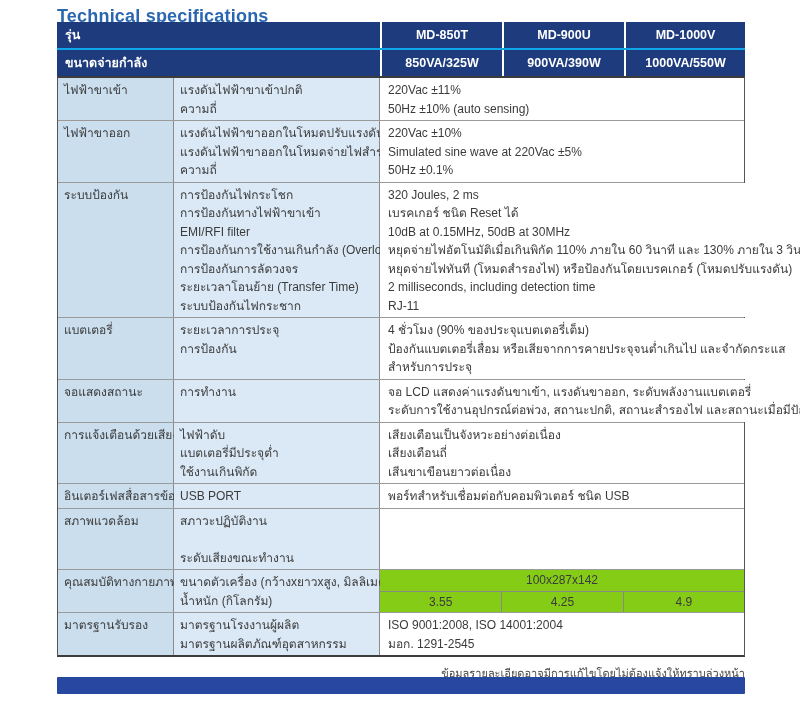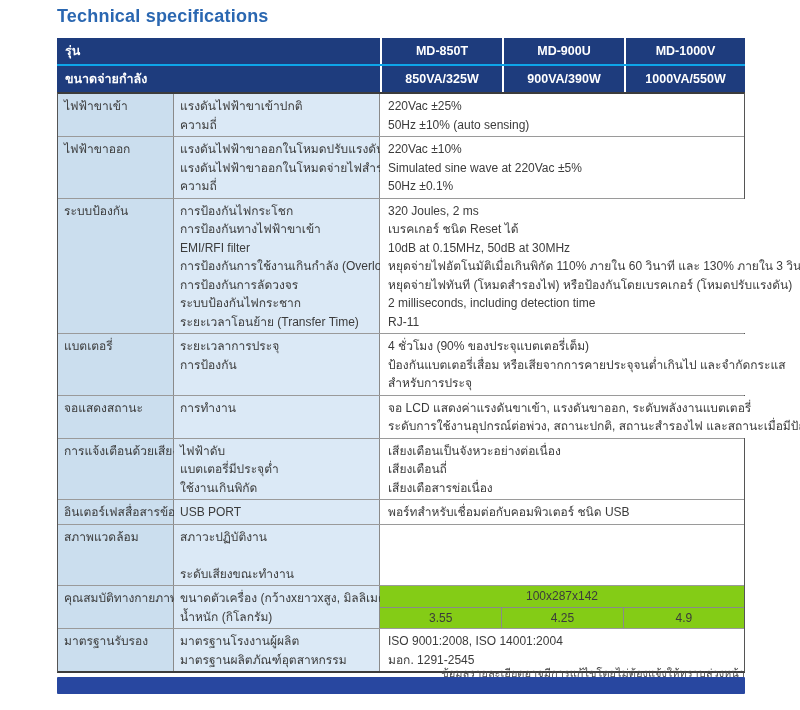--- a/index.html
+++ b/index.html
@@ -1,21 +1,21 @@
 <!DOCTYPE html>
 <html><head>
 <meta charset="utf-8">
 <style>
   html,body{margin:0;padding:0;background:#ffffff;}
   body{font-family:"Liberation Sans","DejaVu Sans",sans-serif;color:#3b3b3b;}
   .page{position:relative;width:800px;height:710px;background:#ffffff;overflow:hidden;}
 
   .title{position:absolute;left:57px;top:6px;font-size:18px;color:#2a67b1;font-weight:bold;letter-spacing:.2px;}
 
-  .tbl{position:absolute;left:57px;top:38px;width:688px;font-size:12px;}
+  .tbl{position:absolute;left:57px;top:22px;width:688px;font-size:12px;}
 
   
   .hdr{background:#1e3c7d;color:#ffffff;font-weight:bold;}
   .hdr-row{display:grid;grid-template-columns:323px 122px 122px 121px;}
   .hdr-row.second{border-top:2px solid #0ea5e9;}
   .hdr-cell{height:26px;display:flex;align-items:center;padding:0 8px;font-size:12.5px;}
   .hdr-cell.model{justify-content:center;border-left:2px solid #ffffff;padding:0 2px;}
 
   
   .body{border:1px solid #555;border-top:2px solid #3c3c3c;border-bottom:2px solid #3c3c3c;}
@@ -64,21 +64,21 @@
 
       <div class="sect">
         <div class="cat">
             <div class="line">ไฟฟ้าขาเข้า</div>
           </div>
         <div class="lbl">
           <div class="line">แรงดันไฟฟ้าขาเข้าปกติ</div>
           <div class="line">ความถี่</div>
         </div>
         <div class="val">
-          <div class="line">220Vac ±25%</div>
+          <div class="line">220Vac ±11%</div>
           <div class="line">50Hz ±10% (auto sensing)</div>
         </div>
       </div>
 
       <div class="sect">
         <div class="cat">
             <div class="line">ไฟฟ้าขาออก</div>
           </div>
         <div class="lbl">
           <div class="line">แรงดันไฟฟ้าขาออกในโหมดปรับแรงดันไฟฟ้า</div>
@@ -95,22 +95,22 @@
       <div class="sect">
         <div class="cat">
             <div class="line">ระบบป้องกัน</div>
           </div>
         <div class="lbl">
           <div class="line">การป้องกันไฟกระโชก</div>
           <div class="line">การป้องกันทางไฟฟ้าขาเข้า</div>
           <div class="line">EMI/RFI filter</div>
           <div class="line">การป้องกันการใช้งานเกินกำลัง (Overload)</div>
           <div class="line">การป้องกันการลัดวงจร</div>
+          <div class="line">ระยะเวลาโอนย้าย (Transfer Time)</div>
           <div class="line">ระบบป้องกันไฟกระชาก</div>
-          <div class="line">ระยะเวลาโอนย้าย (Transfer Time)</div>
         </div>
         <div class="val">
           <div class="line">320 Joules, 2 ms</div>
           <div class="line">เบรคเกอร์ ชนิด Reset ได้</div>
           <div class="line">10dB at 0.15MHz, 50dB at 30MHz</div>
           <div class="line">หยุดจ่ายไฟอัตโนมัติเมื่อเกินพิกัด 110% ภายใน 60 วินาที และ 130% ภายใน 3 วินาที</div>
           <div class="line">หยุดจ่ายไฟทันที (โหมดสำรองไฟ) หรือป้องกันโดยเบรคเกอร์ (โหมดปรับแรงดัน)</div>
           <div class="line">2 milliseconds, including detection time</div>
           <div class="line">RJ-11</div>
         </div>
@@ -149,21 +149,21 @@
             <div class="line">การแจ้งเตือนด้วยเสียง</div>
           </div>
         <div class="lbl">
           <div class="line">ไฟฟ้าดับ</div>
           <div class="line">แบตเตอรี่มีประจุต่ำ</div>
           <div class="line">ใช้งานเกินพิกัด</div>
         </div>
         <div class="val">
           <div class="line">เสียงเตือนเป็นจังหวะอย่างต่อเนื่อง</div>
           <div class="line">เสียงเตือนถี่</div>
-          <div class="line">เสียงเตือสารข่อเนื่อง</div>
+          <div class="line">เสีนขาเขือนยาวต่อเนื่อง</div>
         </div>
       </div>
 
       <div class="sect">
         <div class="cat">
             <div class="line">อินเตอร์เฟสสื่อสารข้อมูล</div>
           </div>
         <div class="lbl">
           <div class="line">USB PORT</div>
         </div>

